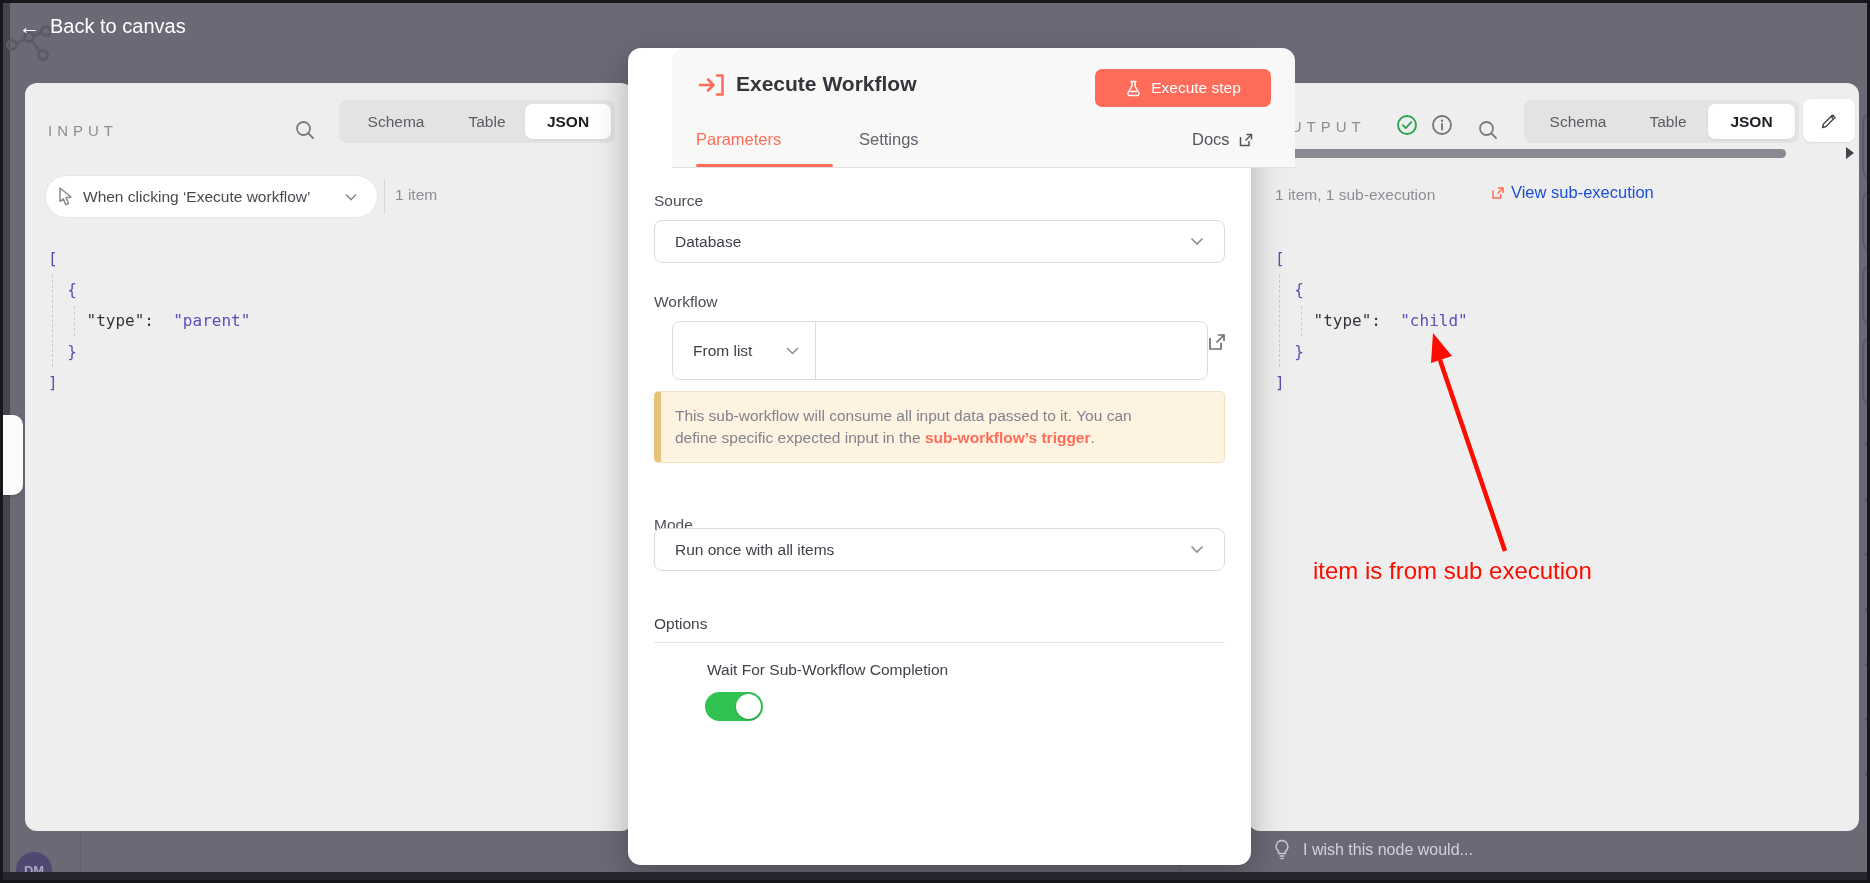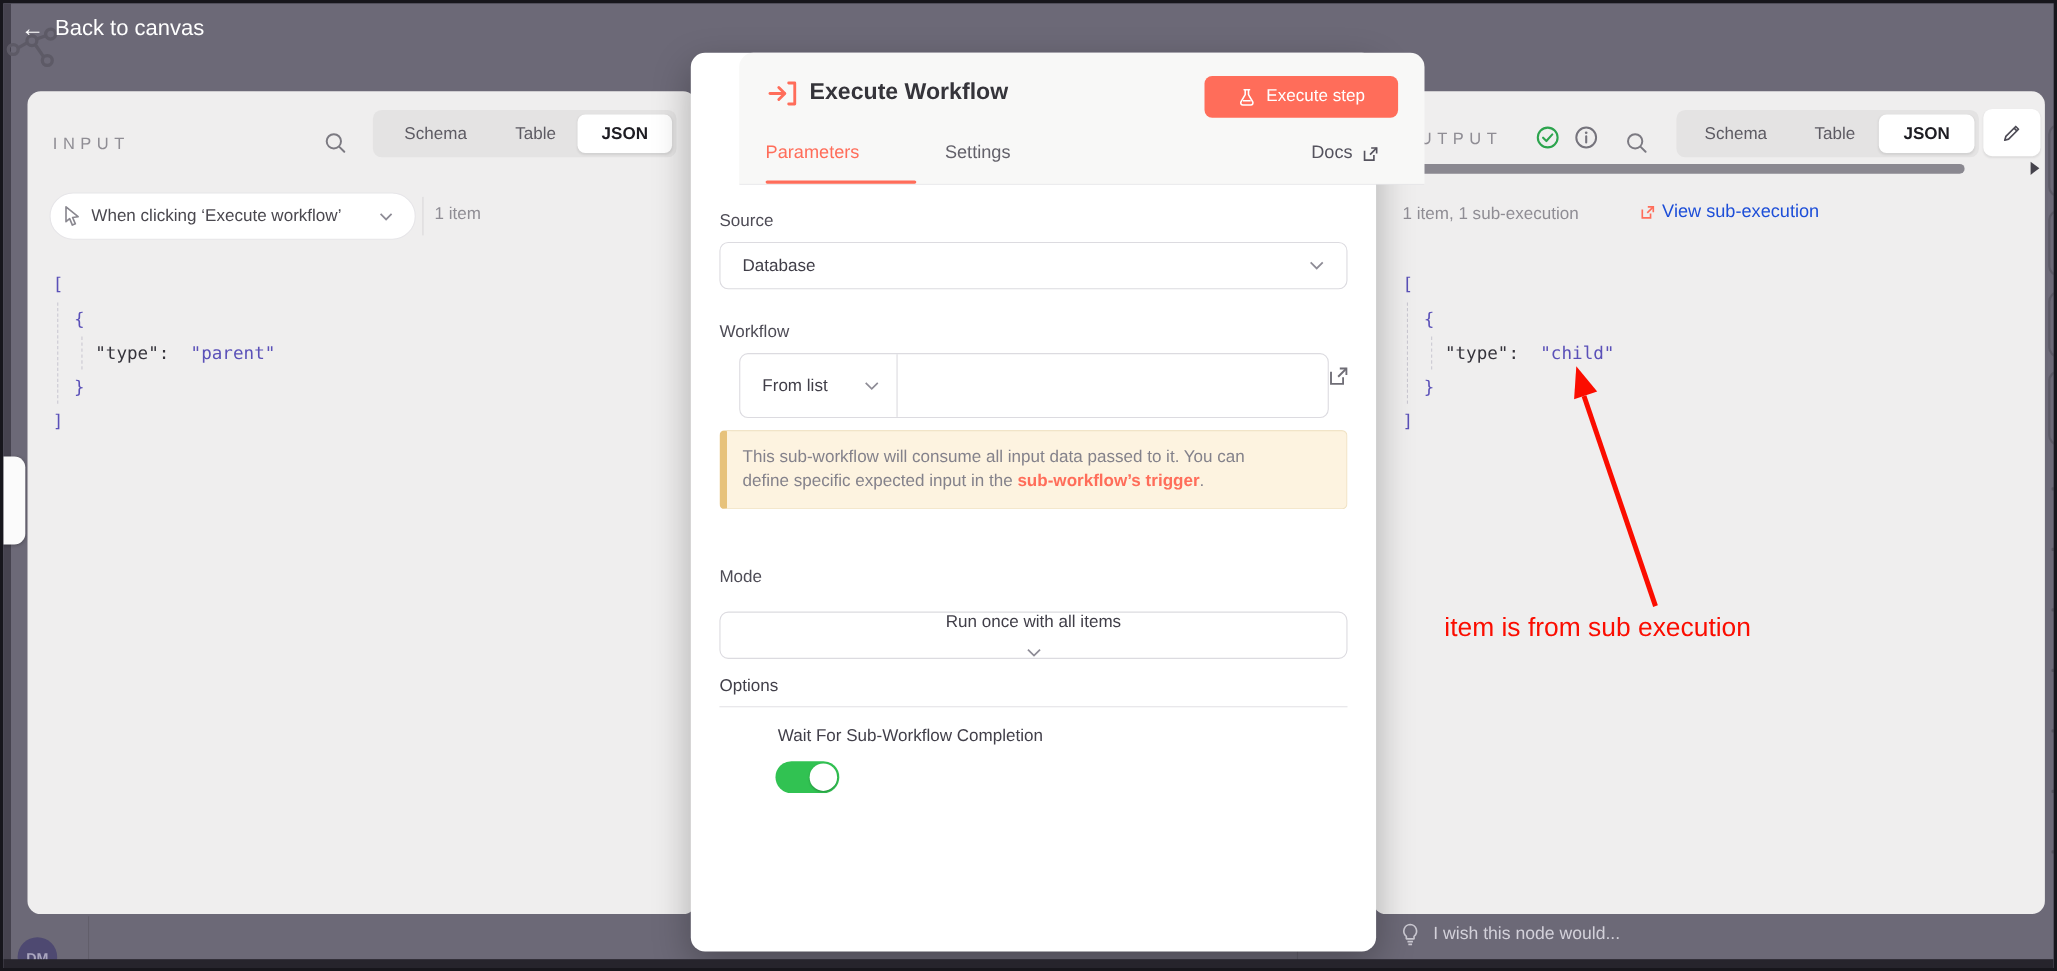--- a/index.html
+++ b/index.html
@@ -281,21 +281,21 @@
         <path d="M12 4 H18 V10" fill="none" stroke="#6f6d76" stroke-width="1.7"></path>
         <line x1="18" y1="4" x2="10.5" y2="11.5" stroke="#6f6d76" stroke-width="1.7"></line>
       </svg>
     </div>
 
     <div class="notice-box">
       <div class="notice-text"><span>This sub-workflow will consume all input data passed to it. You can define specific expected input in the </span><span class="notice-link">sub-workflow’s trigger</span><span>.</span></div>
     </div>
 
     <div class="field-label" style="left:26px; top:468px;">Mode</div>
-    <div class="select-box" style="left:26px; top:508px;flex-direction:column;">
+    <div class="select-box" style="left:26px; top:480px;">
       <span>Run once with all items</span>
       <svg width="14" height="9" viewBox="0 0 14 9">
         <polyline points="1.5,1.5 7,7 12.5,1.5" fill="none" stroke="#8e8c96" stroke-width="1.6"></polyline>
       </svg>
     </div>
 
     <div class="field-label" style="left:26px; top:567px; color:#413f49;">Options</div>
     <div class="options-divider"></div>
 
     <div class="toggle-label">Wait For Sub-Workflow Completion</div>

